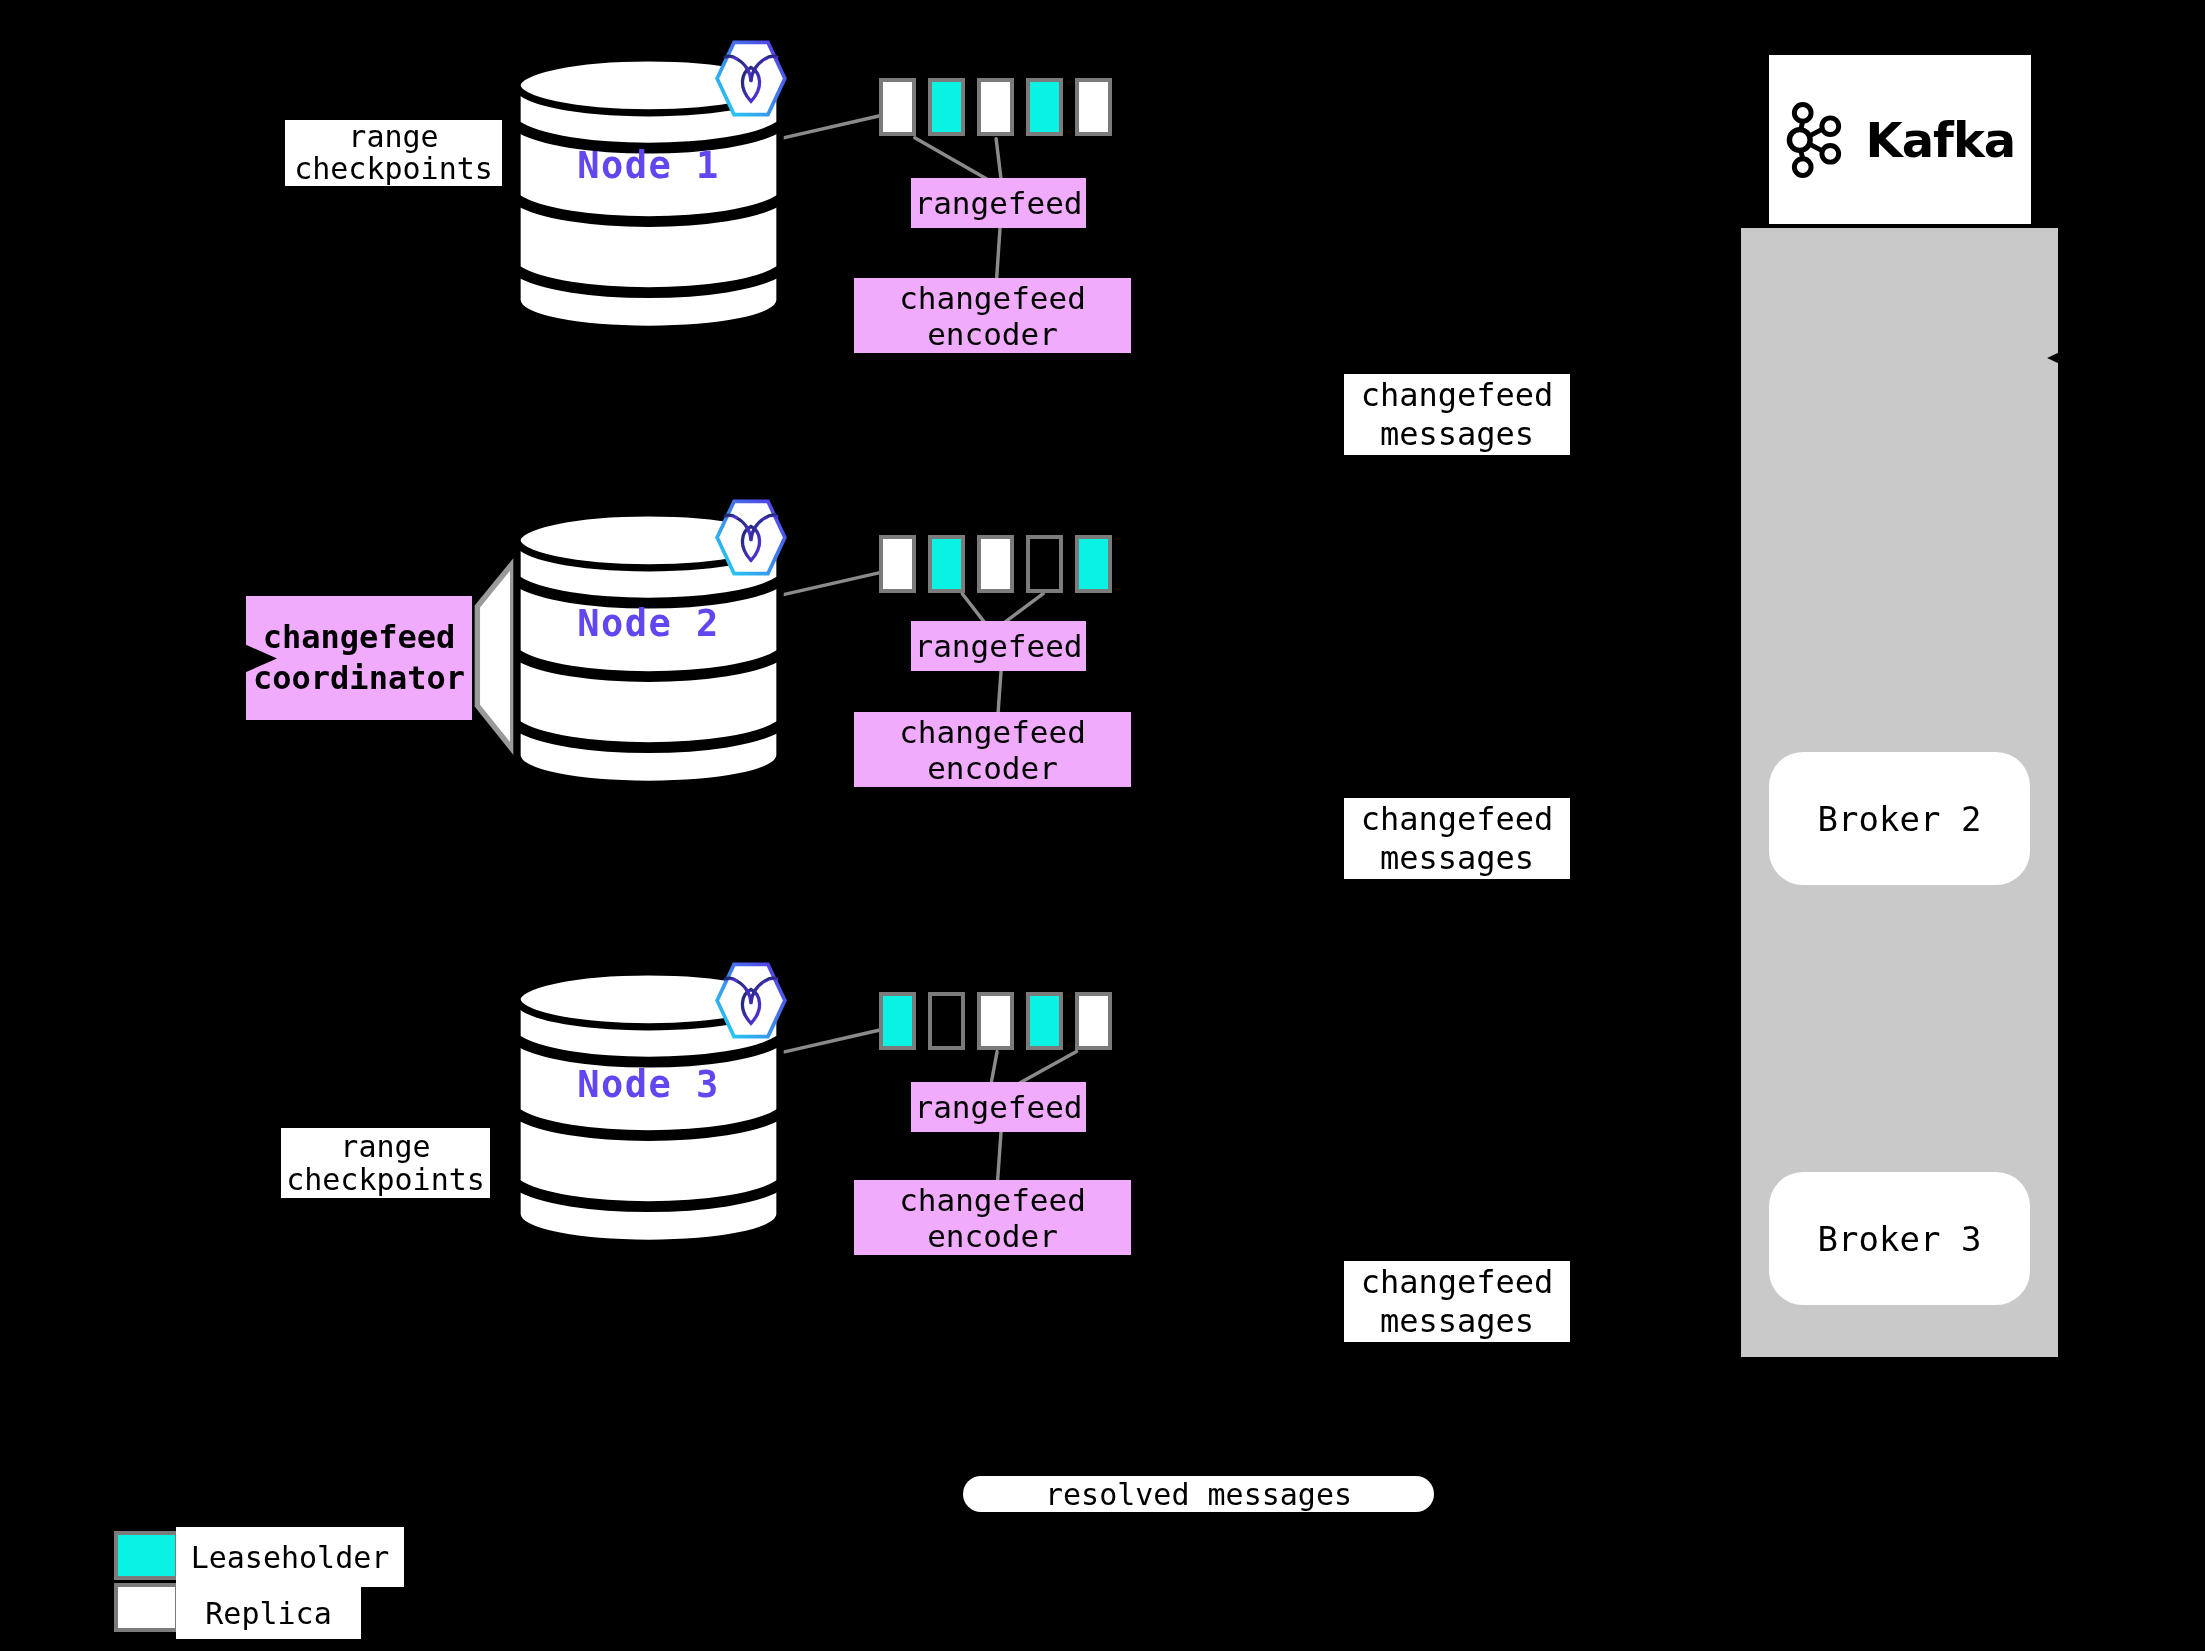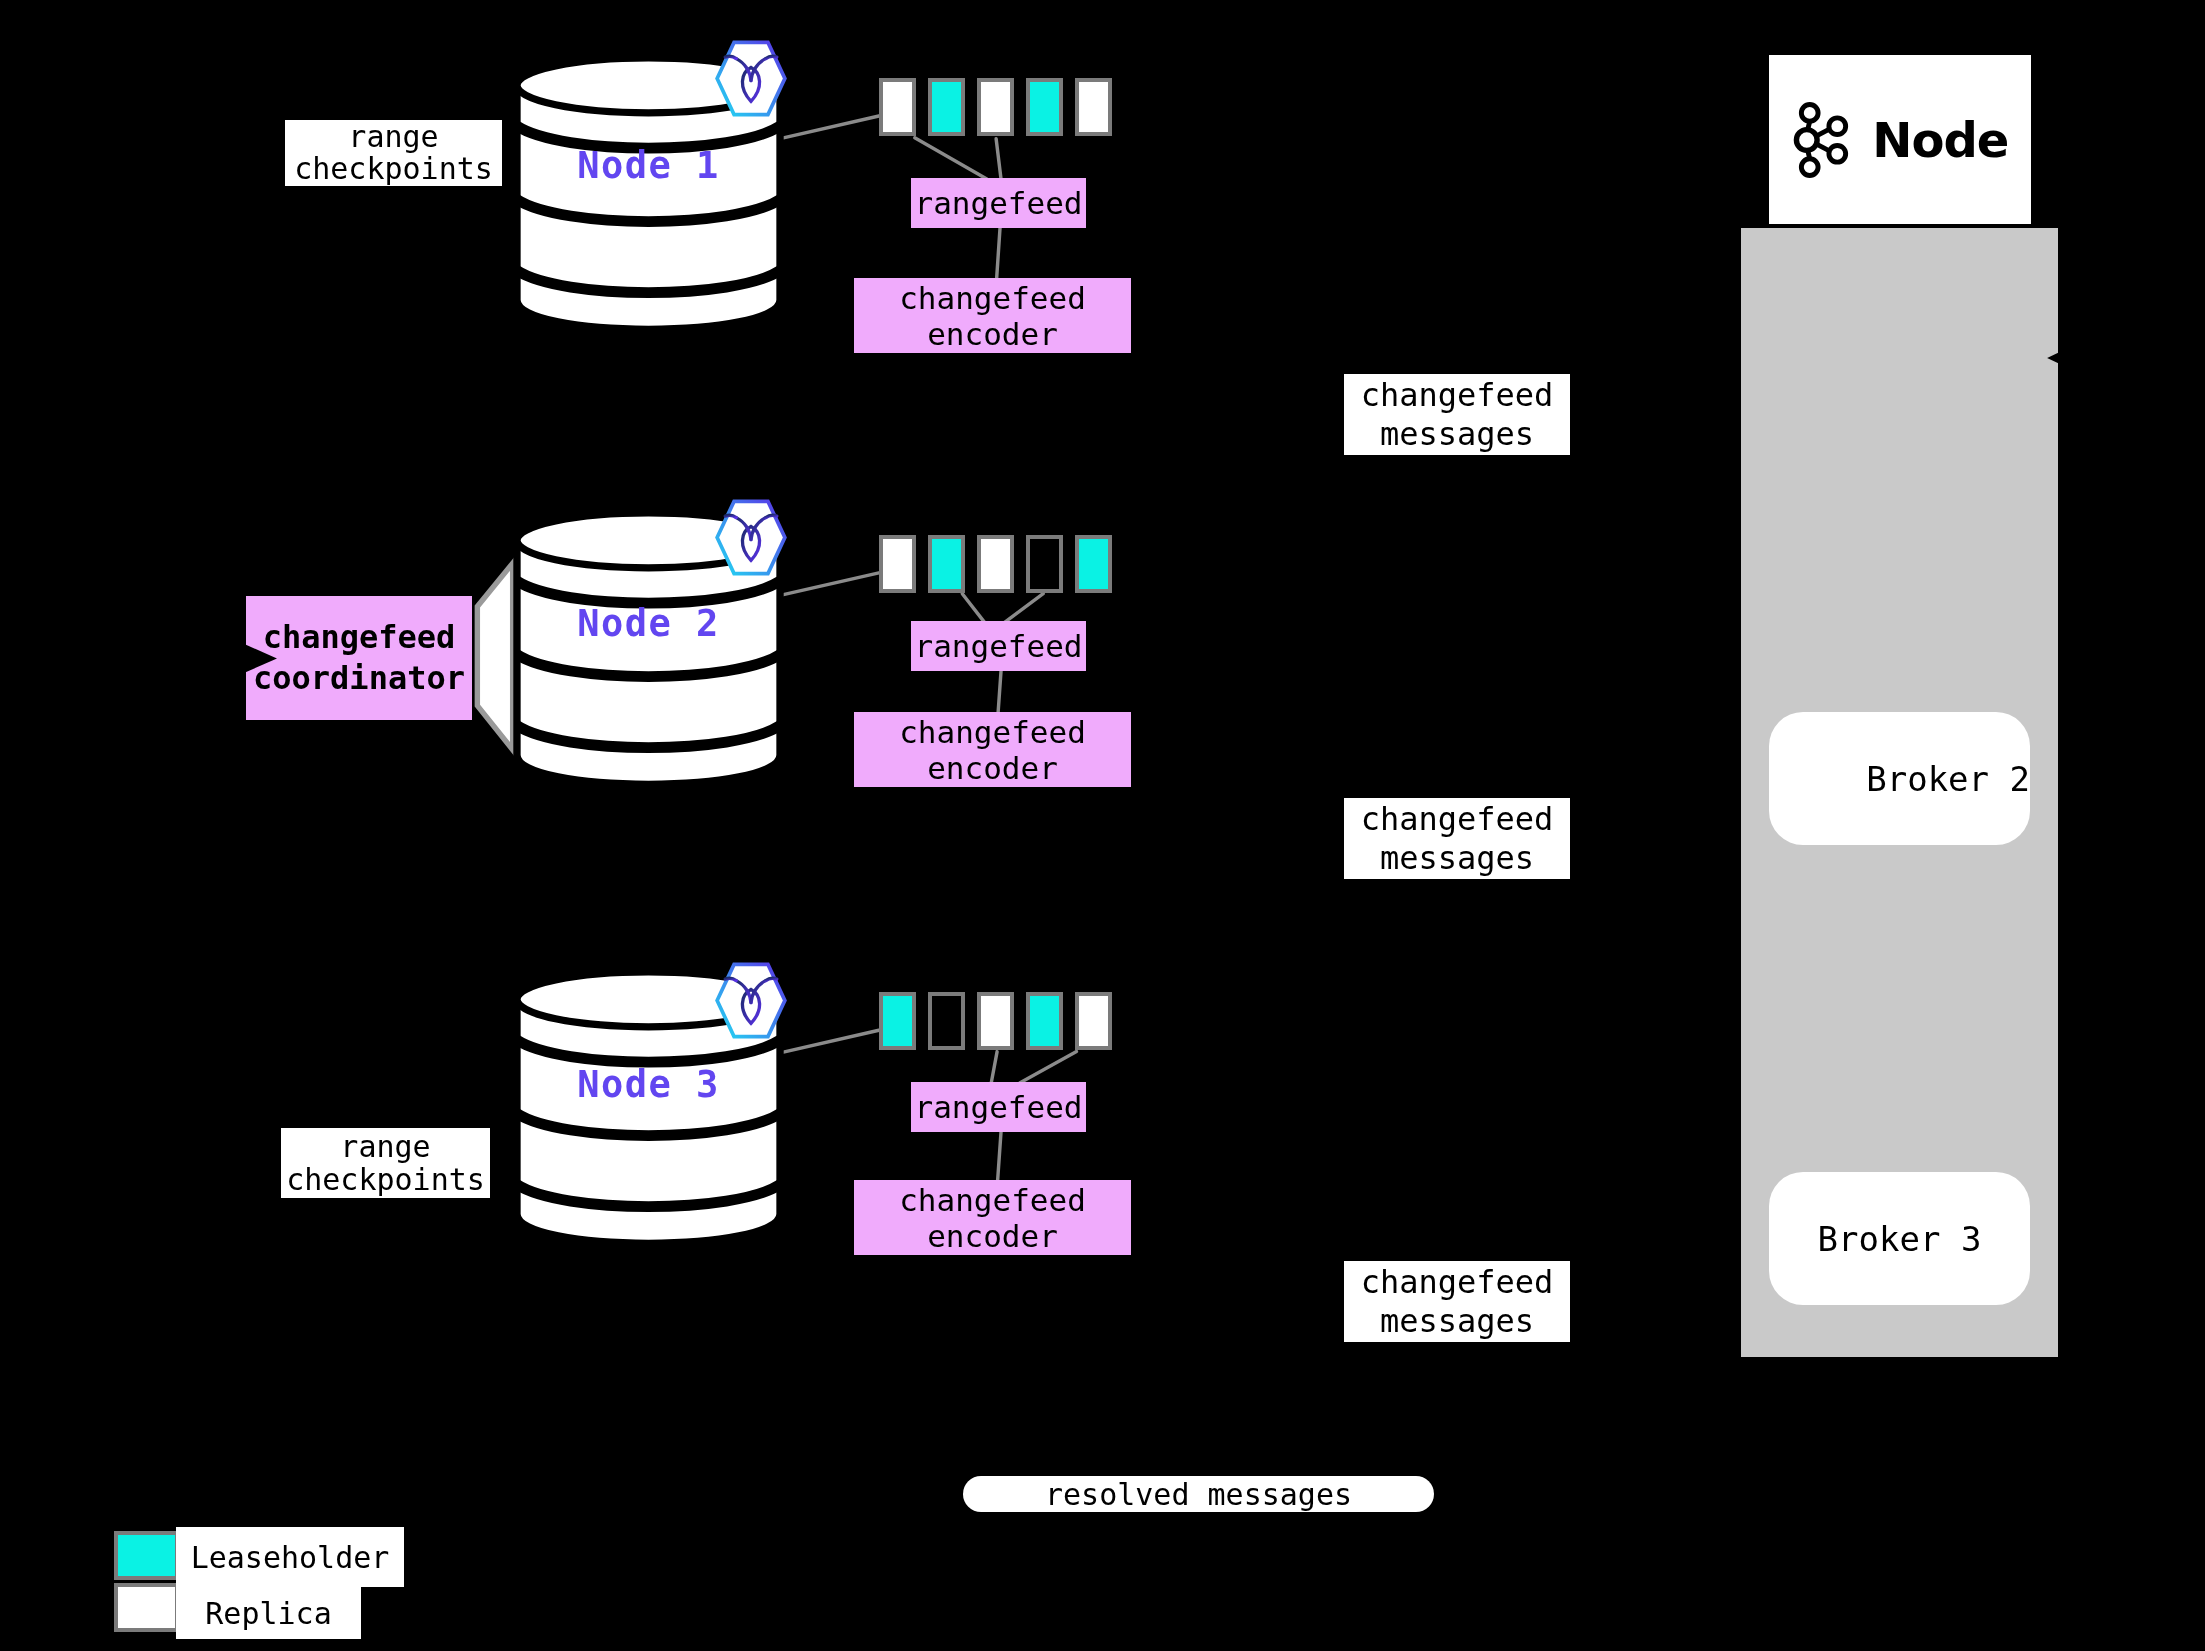--- a/index.html
+++ b/index.html
@@ -217,26 +217,26 @@
           <path d="M49,93 L76,107"></path>
       </g>
       <g stroke="#000" fill="#fff">
         <circle cx="36" cy="30" r="17" stroke-width="10"></circle>
         <circle cx="30" cy="85" r="21" stroke-width="11"></circle>
         <circle cx="36" cy="140" r="17" stroke-width="10"></circle>
         <circle cx="92" cy="57" r="17" stroke-width="10"></circle>
         <circle cx="92" cy="113" r="17" stroke-width="10"></circle>
       </g>
     </svg>
-    <span class="kafka-brand">Node</span>
+    <span class="kafka-brand">Kafka</span>
   </div>
 
   <div class="abs" style="left:1741px;top:212px;width:317px;height:1129px;background:#c9c9c9;z-index:2;"></div>
 
-  <div class="broker" style="top:696px;justify-content:flex-end;">
+  <div class="broker" style="top:736px;">
     <span>Broker 2</span>
   </div>
   <div class="broker" style="top:1156px;">
     <span>Broker 3</span>
   </div>
 
   <svg class="abs" style="left:0;top:0;z-index:6" width="2205" height="1652" viewBox="0 0 4498 3369">
     <polygon points="4176,697 4254,660 4254,734" fill="#000"></polygon>
     <polygon points="565,1310 488,1276 488,1344" fill="#000"></polygon>
   </svg>

